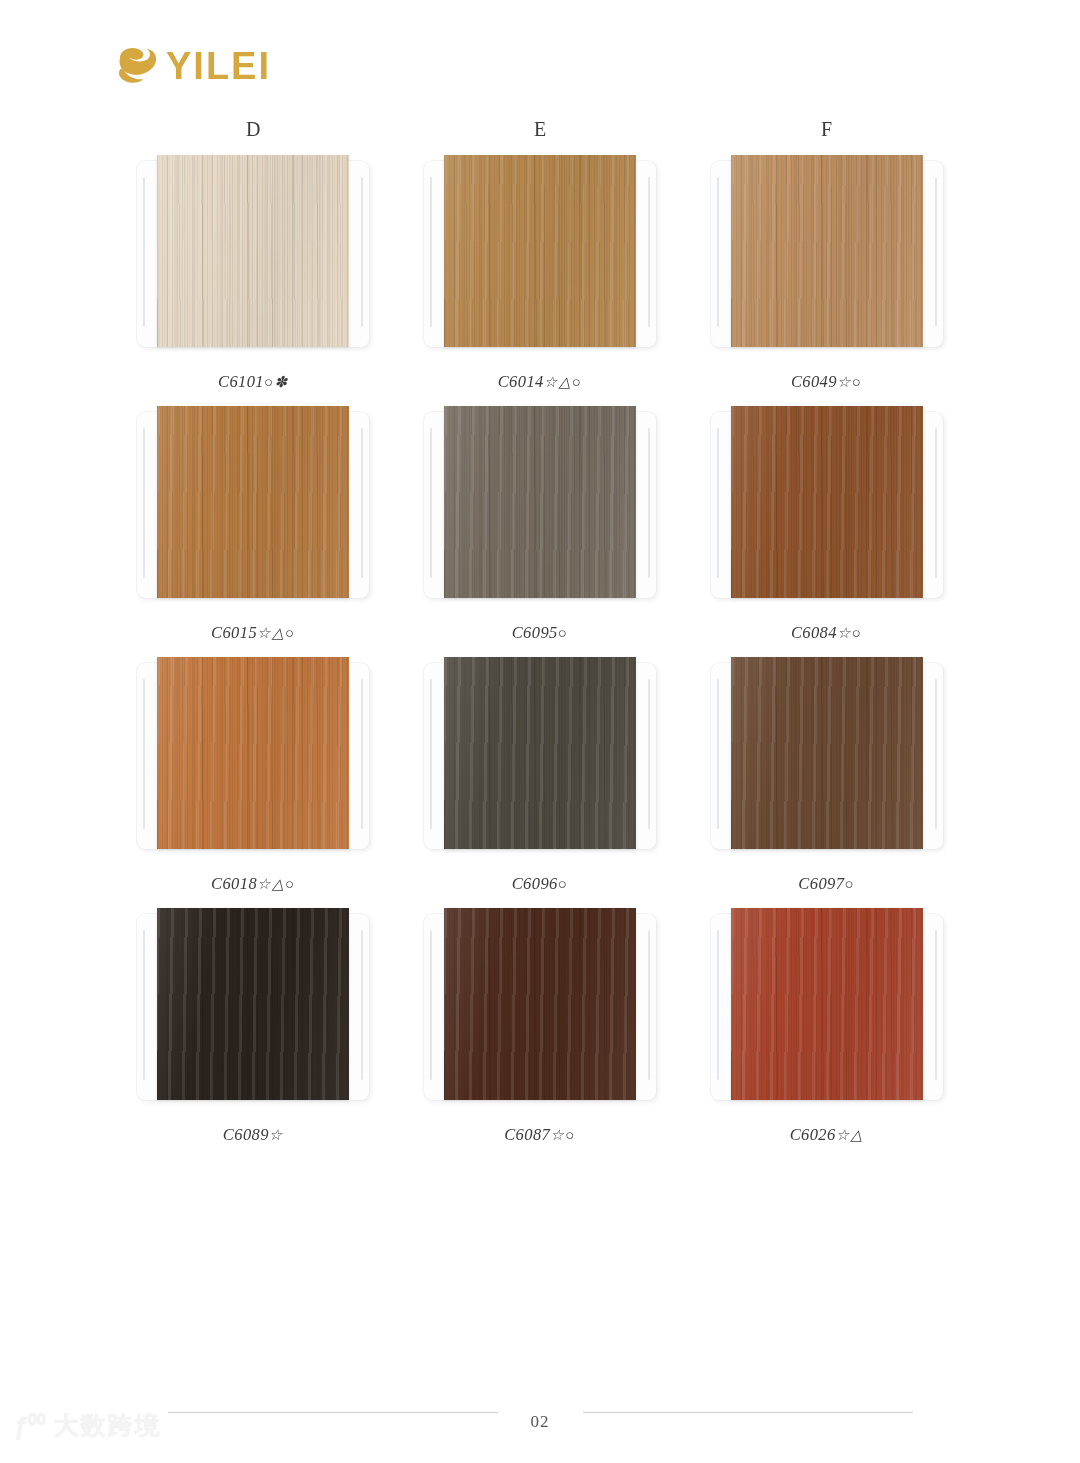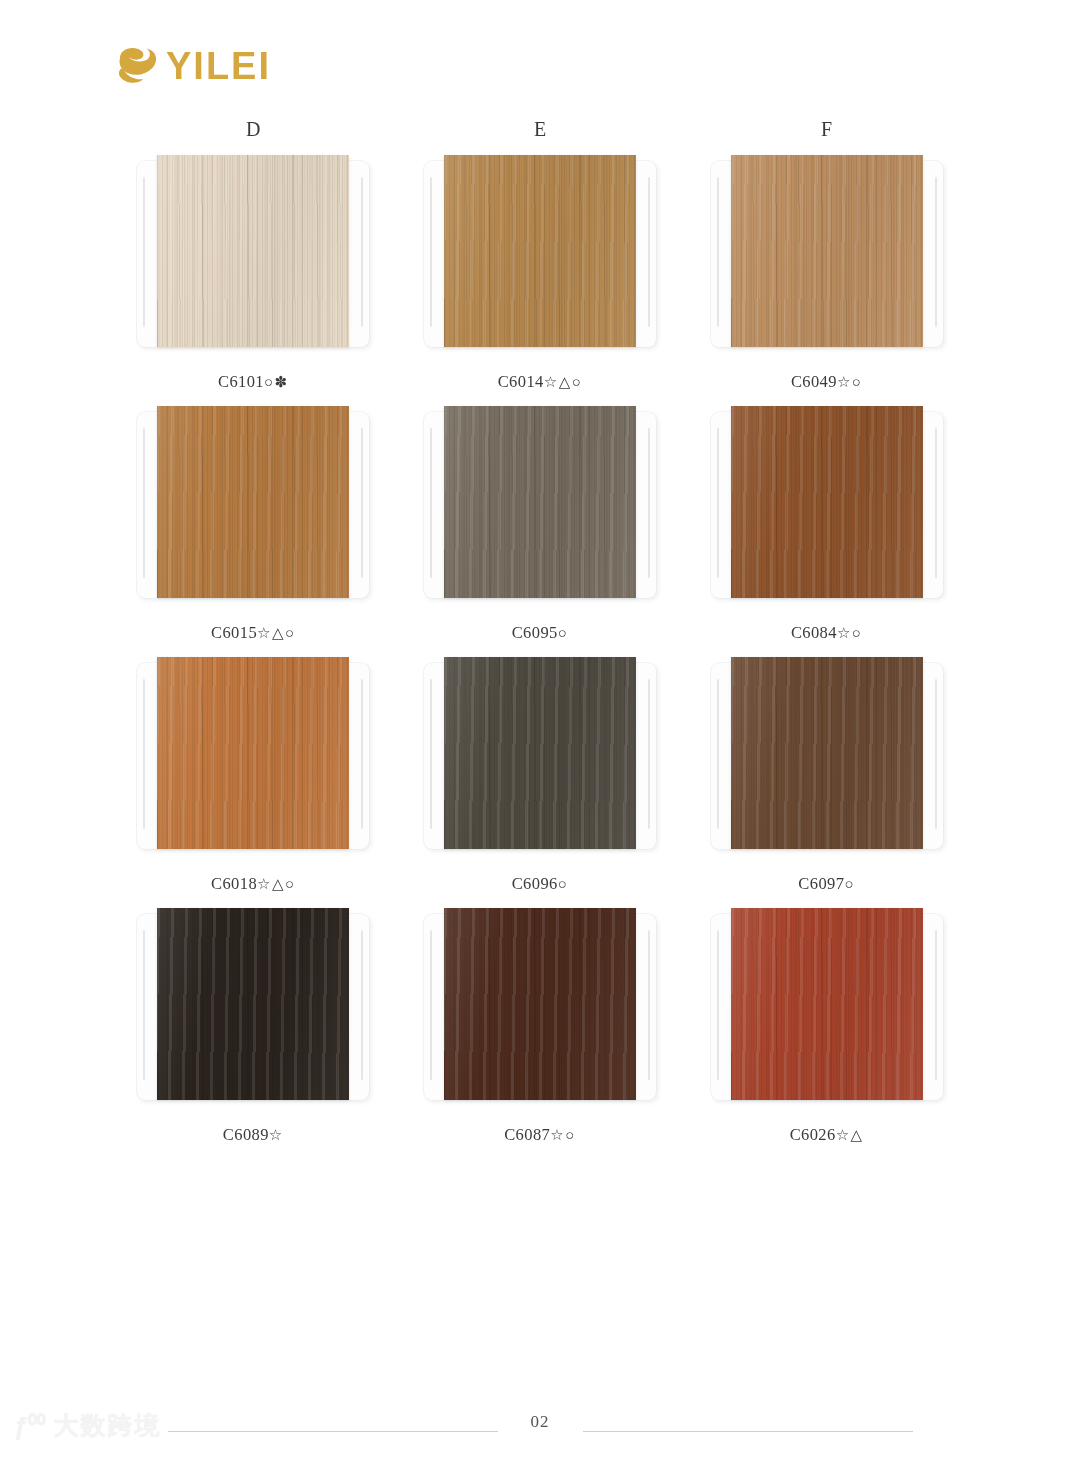--- a/index.html
+++ b/index.html
@@ -58,20 +58,21 @@
     display: grid;
     grid-template-columns: repeat(3, 1fr);
     grid-auto-rows: 251px;
   }
 
   .cell {
     position: relative;
     display: flex;
     flex-direction: column;
     align-items: center;
+    font-style: italic;
   }
 
   .card {
     position: relative;
     width: 232px;
     height: 196px;
   }
 
   
   .card-body {
@@ -145,21 +146,21 @@
     white-space: nowrap;
   }
   .swatch-label .sym { letter-spacing: 1.5px; font-size: 15px; }
 
   
   .footer {
     position: absolute;
     left: 0; right: 0;
     top: 1412px;
     display: flex;
-    align-items: flex-end;
+    align-items: flex-start;
     justify-content: center;
     gap: 33px;
   }
   .footer .rule { width: 330px; height: 1px; background: #cfcfcf; }
   .footer .pageno {
     font-size: 17px;
     color: #555;
     font-family: "Liberation Serif", serif;
     letter-spacing: 1px;
   }

